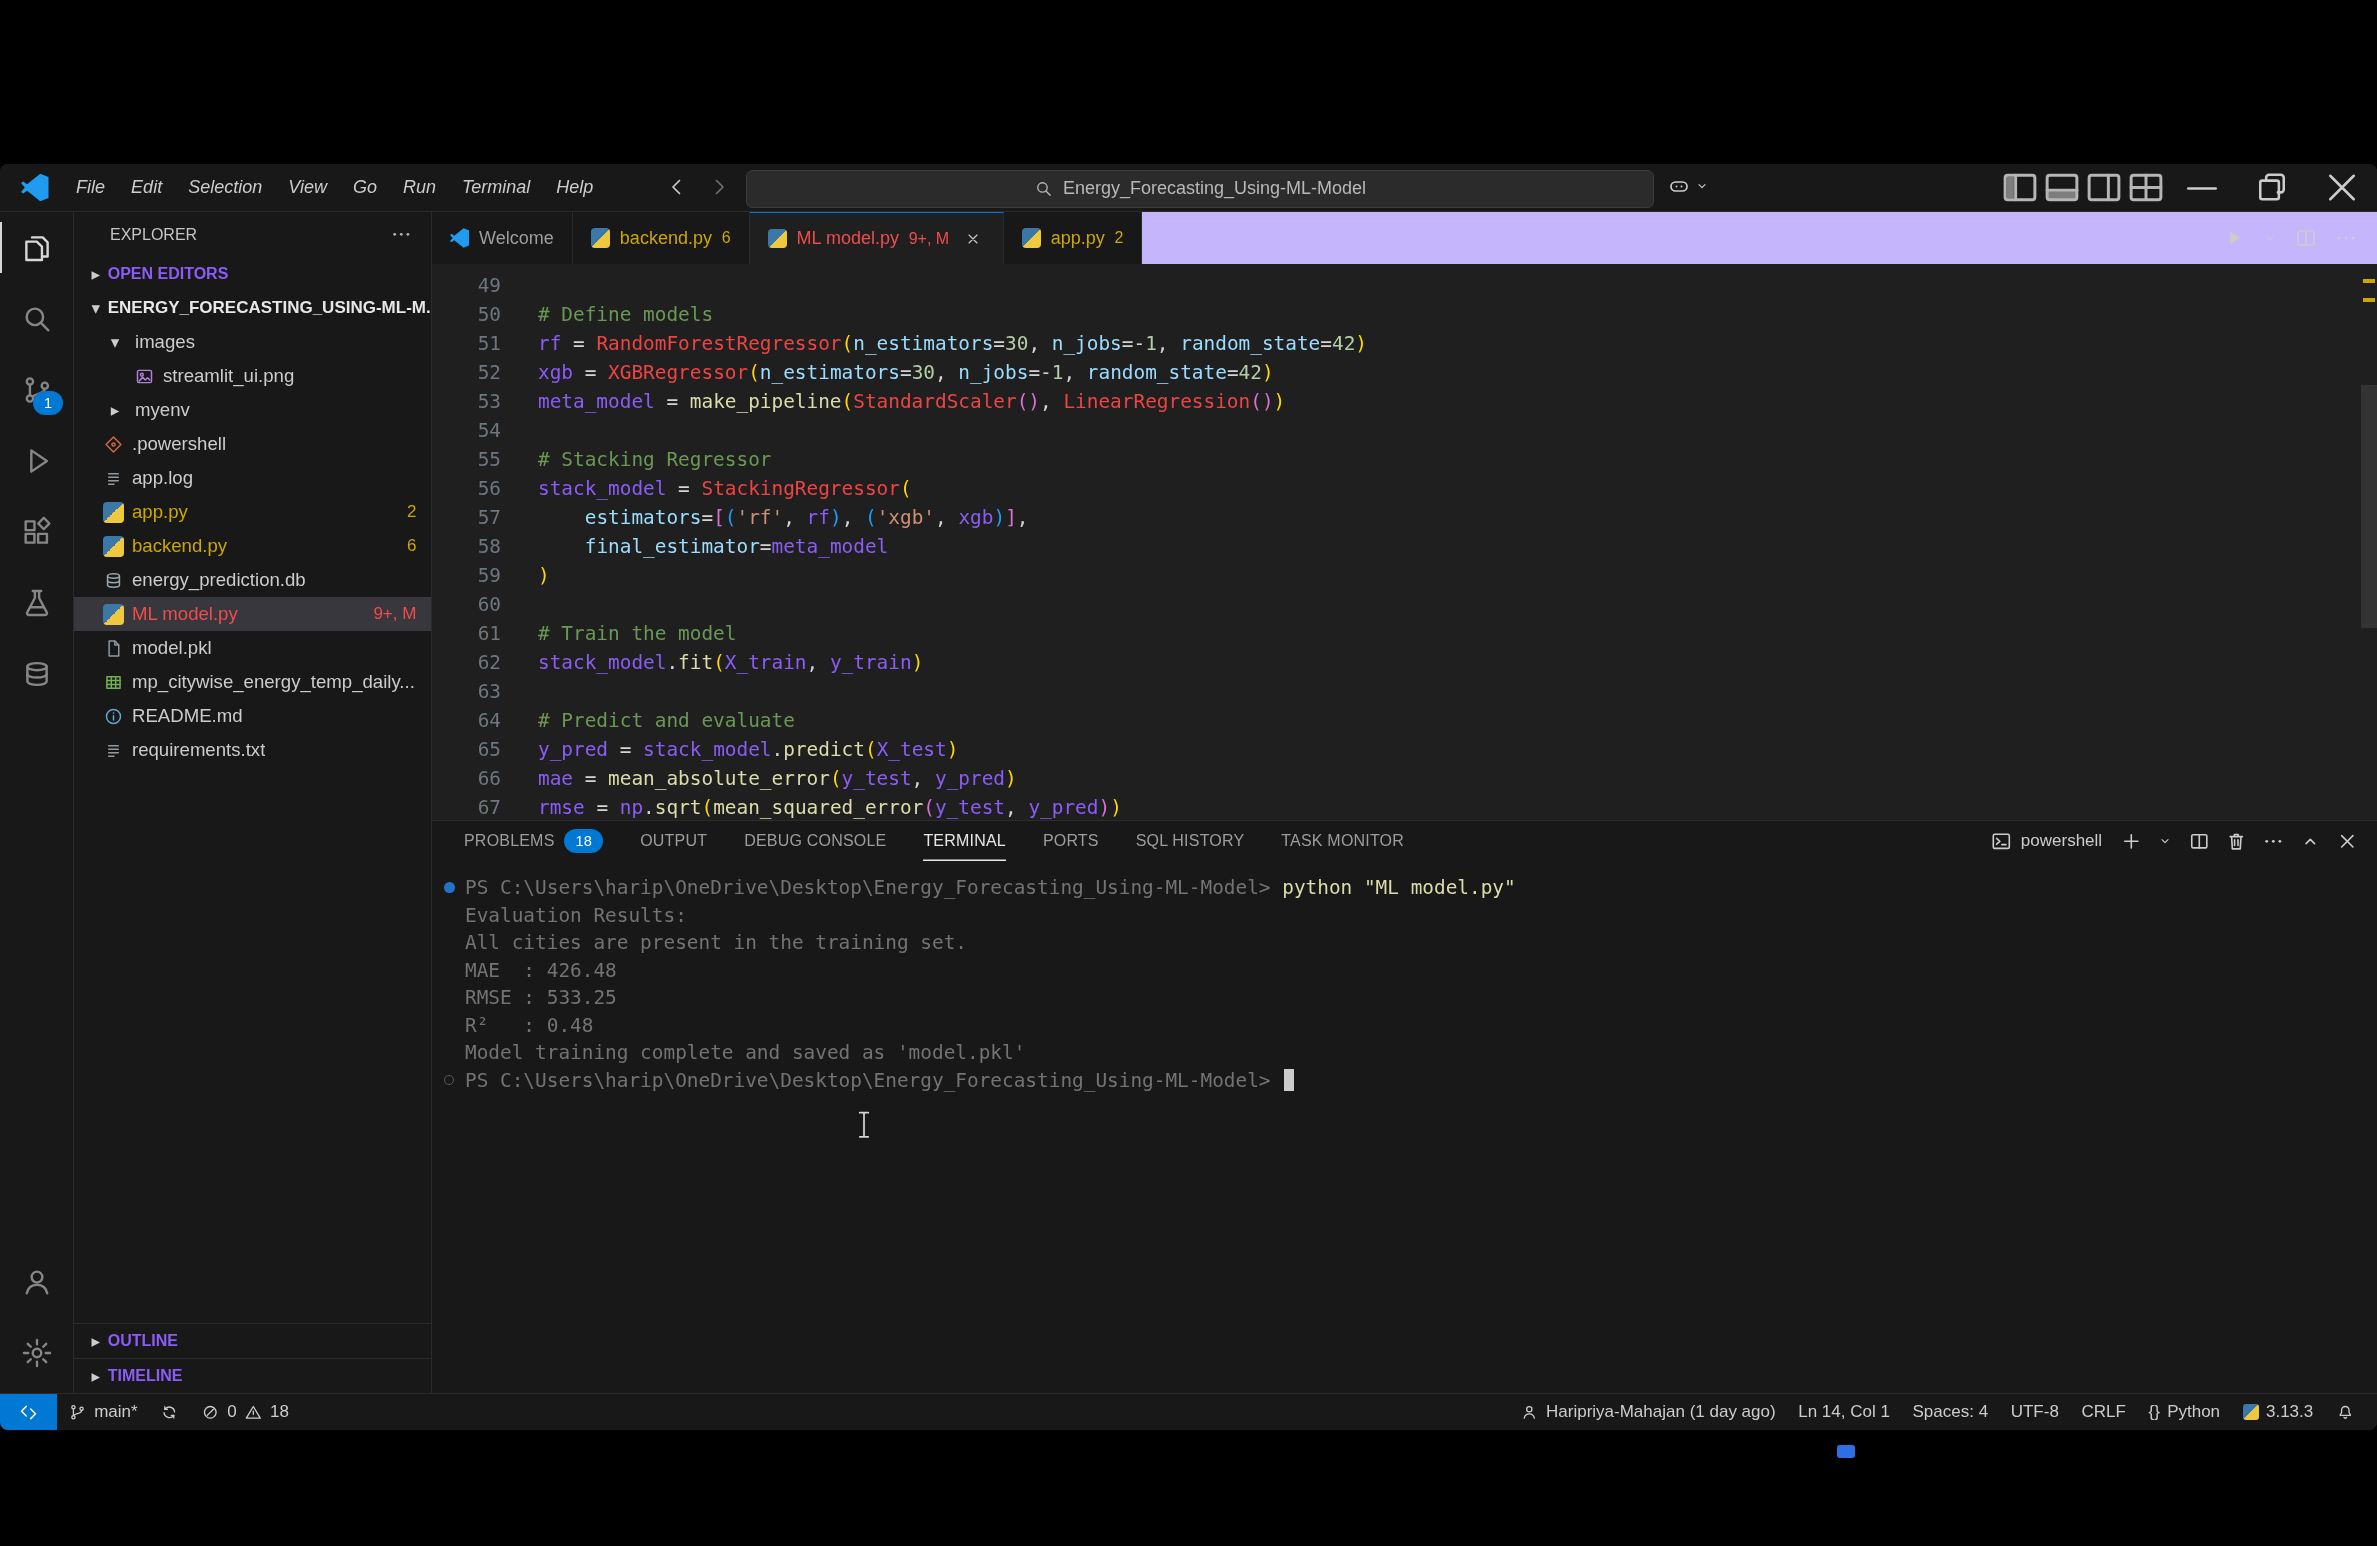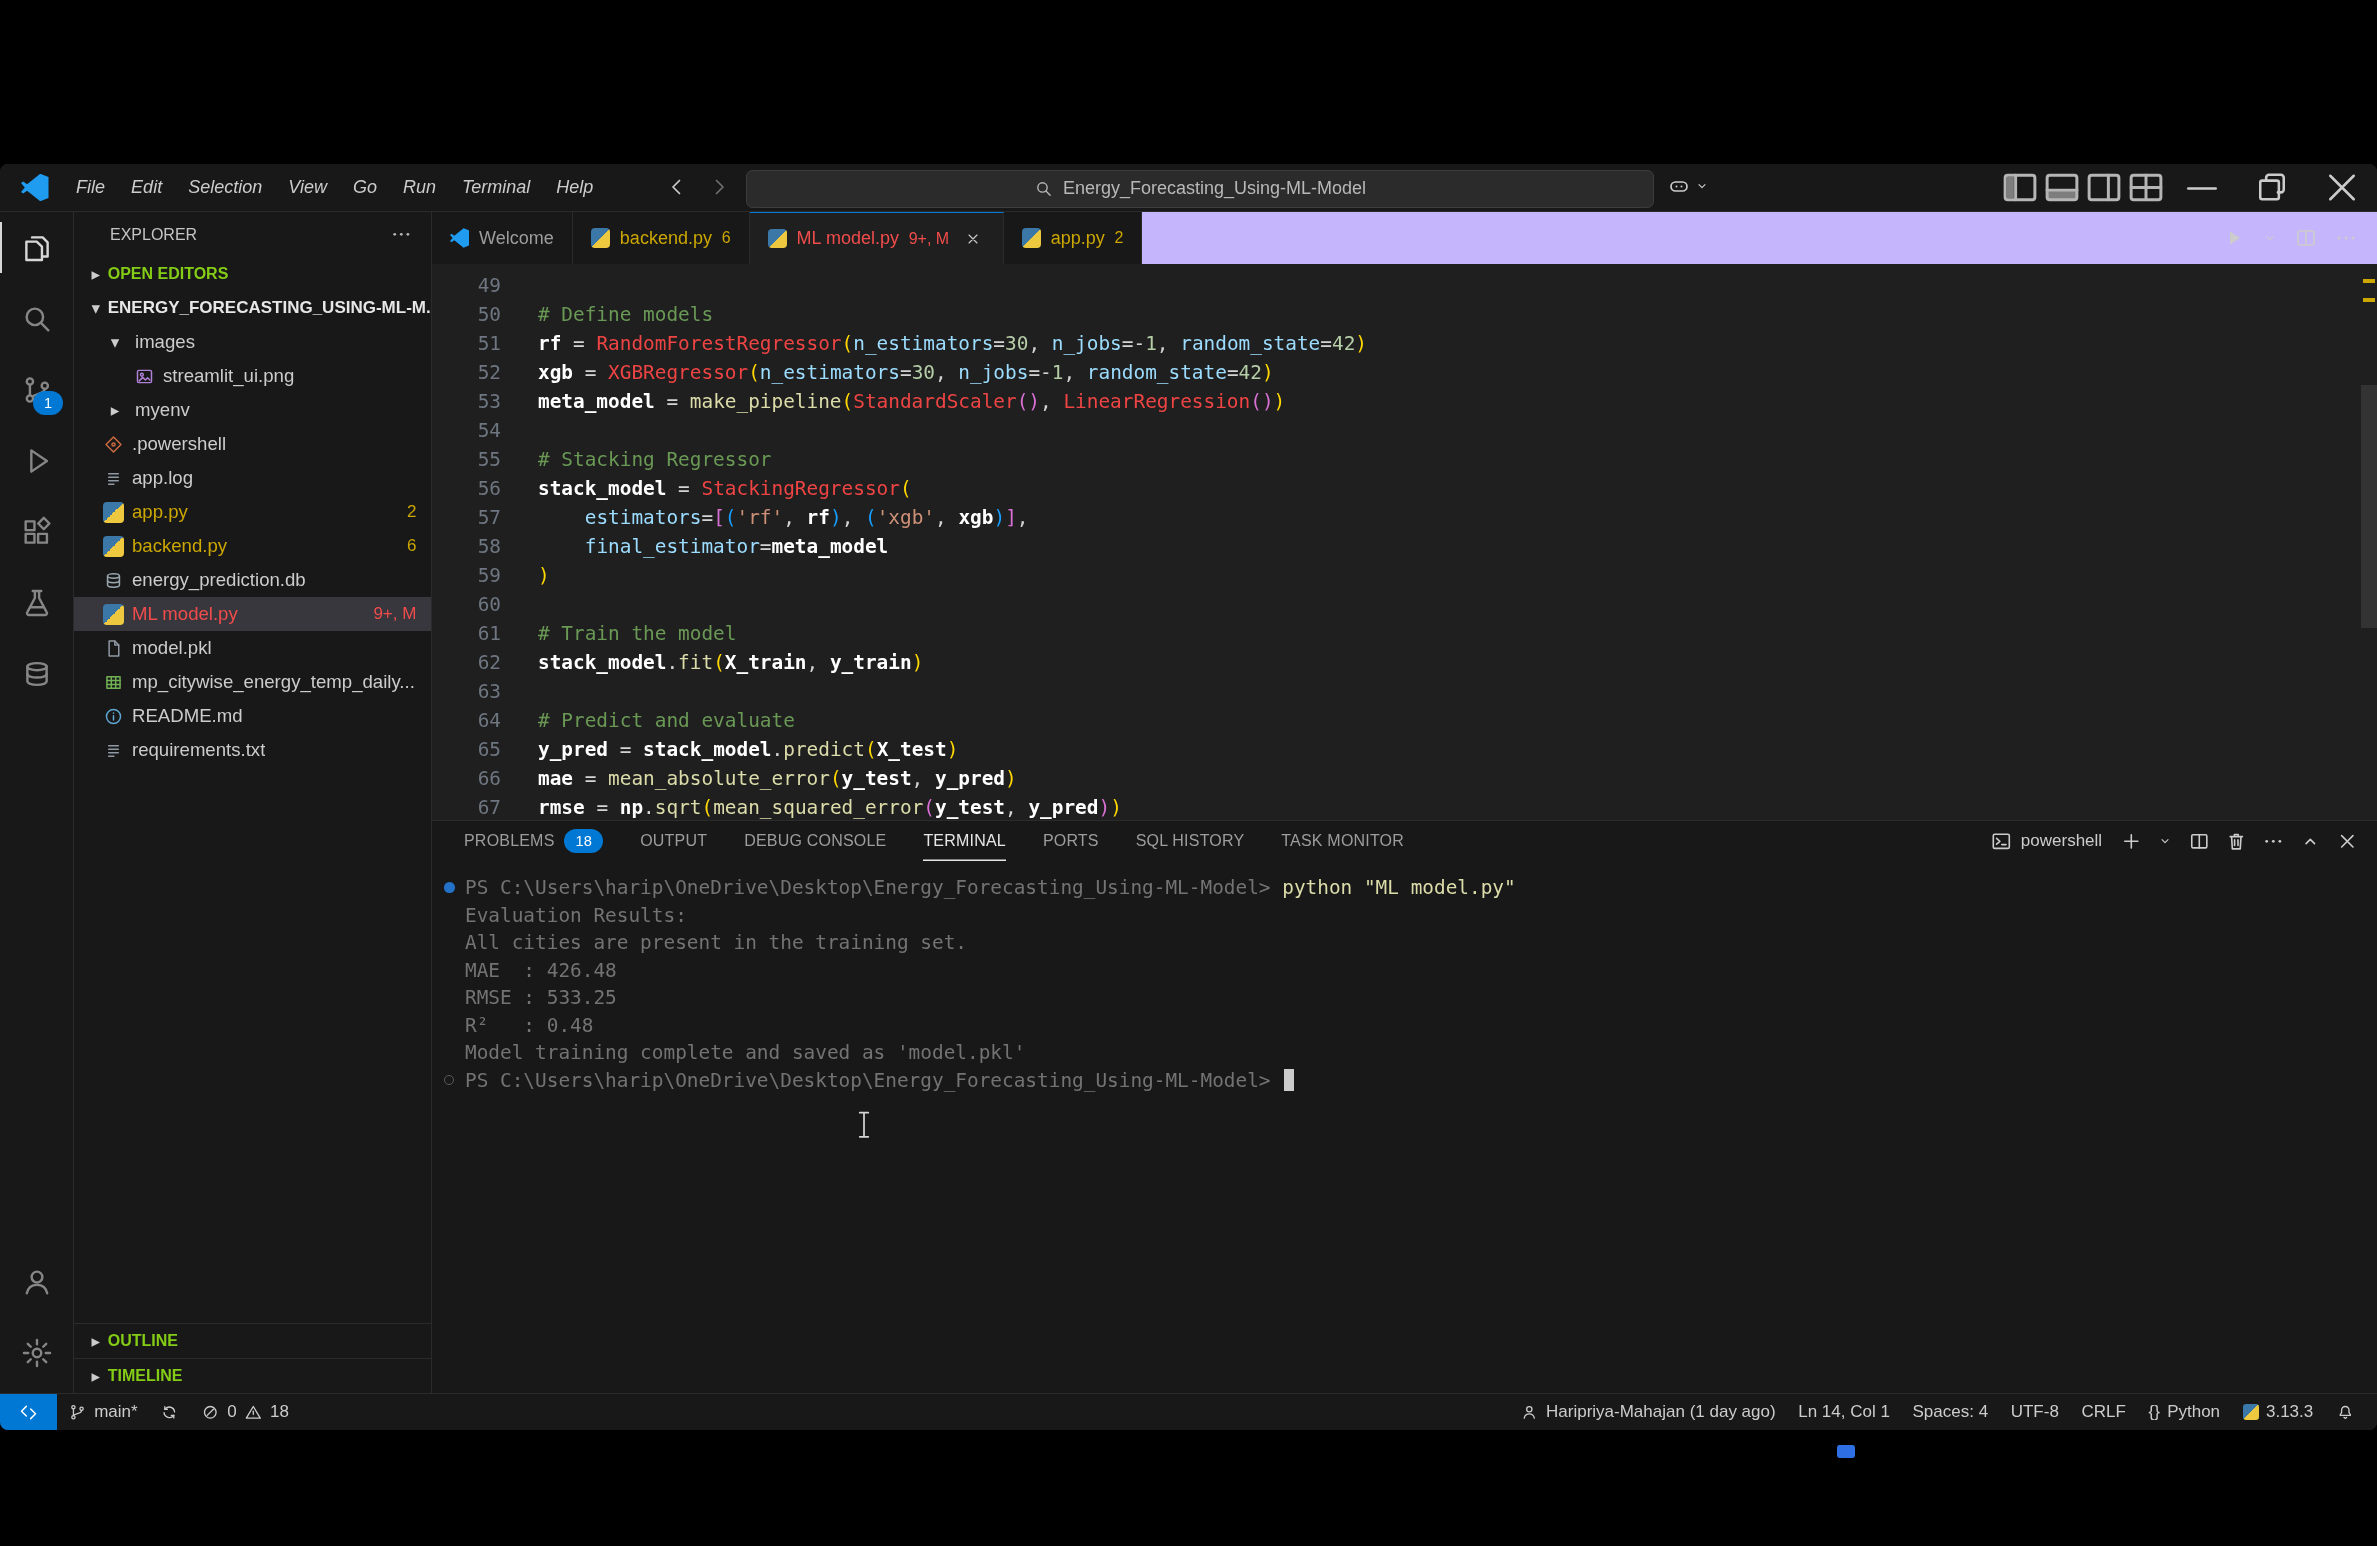--- a/index.html
+++ b/index.html
@@ -42,21 +42,21 @@
   .aitem.active{color:#d7d7d7;}
   .aitem.active::before{content:"";position:absolute;left:0;top:9.7px;bottom:9.7px;width:2.4px;background:#d7d7d7;}
   .abadge{position:absolute;right:9.7px;bottom:9.7px;min-width:24px;height:24px;border-radius:12px;background:#0078d4;
     color:#fff;font-size:14.6px;display:flex;align-items:center;justify-content:center;padding:0 3.2px;}
   .a-bottom{margin-top:auto;padding-bottom:4.9px;display:flex;flex-direction:column;align-items:center;}
   
   .sidebar{width:357px;flex:none;background:#181818;border-right:0.8px solid #2b2b2b;display:flex;flex-direction:column;
     color:#cccccc;overflow:hidden;}
   .sb-title{height:45px;flex:none;display:flex;align-items:center;padding:0 18px 0 36px;font-size:16px;color:#c5c5c5;}
   .sb-title .ic{width:22.6px;height:22.6px;margin-left:auto;color:#b5b5b5;}
-  .sb-sec{height:34px;flex:none;display:flex;align-items:center;font-weight:bold;font-size:16px;color:#84cc16;
+  .sb-sec{height:34px;flex:none;display:flex;align-items:center;font-weight:bold;font-size:16px;color:#8b5cf6;
     padding-left:9.7px;white-space:nowrap;}
   .sb-sec.bordered{border-top:0.8px solid #2b2b2b;}
   .sb-root{height:34px;flex:none;display:flex;align-items:center;font-weight:bold;font-size:17px;color:#e7e7e7;
     padding-left:9.7px;white-space:nowrap;overflow:hidden;}
   .chev{width:24px;flex:none;display:inline-flex;justify-content:center;color:#cccccc;font-size:17px;font-weight:normal;}
   .chev-d::before{content:"▾";}
   .chev-r::before{content:"▸";}
   #filelist{flex:none;}
   .frow{height:34px;display:flex;align-items:center;gap:8px;font-size:18.6px;color:#cccccc;padding-right:14.6px;
     white-space:nowrap;overflow:hidden;}
@@ -88,21 +88,21 @@
   .tclose svg{width:16px;height:16px;}
   .ed-actions{margin-left:auto;display:flex;align-items:center;gap:16px;padding-right:19.4px;color:#cccccc;}
   .ea{width:24px;height:24px;}
   .ea.sm{width:16px;height:16px;}
   
   .editor{height:556px;flex:none;background:#1f1f1f;position:relative;overflow:hidden;}
   .codewrap{padding-top:6.5px;font-family:"DejaVu Sans Mono",monospace;font-size:19.4px;}
   .cline{display:flex;height:29px;line-height:29px;white-space:pre;}
   .ln{width:69px;flex:none;text-align:right;color:#6e7681;}
   .ct{padding-left:37px;}
-  .tk-c{color:#6a9955;} .tk-v{color:#ffffff;font-weight:bold;} .tk-t1{color:#ef4444;} .tk-fn{color:#dcdcaa;}
+  .tk-c{color:#6a9955;} .tk-v{color:#8b5cf6;} .tk-t1{color:#ef4444;} .tk-fn{color:#dcdcaa;}
   .tk-pa{color:#9cdcfe;} .tk-nu{color:#b5cea8;} .tk-s{color:#ce9178;} .tk-o{color:#d4d4d4;}
   .tk-b1{color:#ffd700;} .tk-b2{color:#da70d6;} .tk-b3{color:#179fff;} .tk-y{color:#dcdcaa;} .tk-t{color:#737373;}
   .ruler-mark{position:absolute;right:2.4px;width:11.3px;height:4px;}
   .scroll-slider{position:absolute;right:0;top:0;width:16px;height:243px;background:rgba(121,121,121,.22);}
   
   .panel{flex:1;background:#181818;border-top:0.8px solid #2b2b2b;display:flex;flex-direction:column;min-height:0;}
   .panel-head{height:40px;flex:none;display:flex;align-items:center;padding-left:32px;}
   #paneltabs{display:flex;gap:37px;height:100%;align-items:center;}
   .ptab{display:flex;align-items:center;gap:9.7px;font-size:16px;letter-spacing:0.2px;color:#9d9d9d;height:100%;}
   .ptab.active{color:#e7e7e7;box-shadow:inset 0 -1.6px 0 #e7e7e7;}

